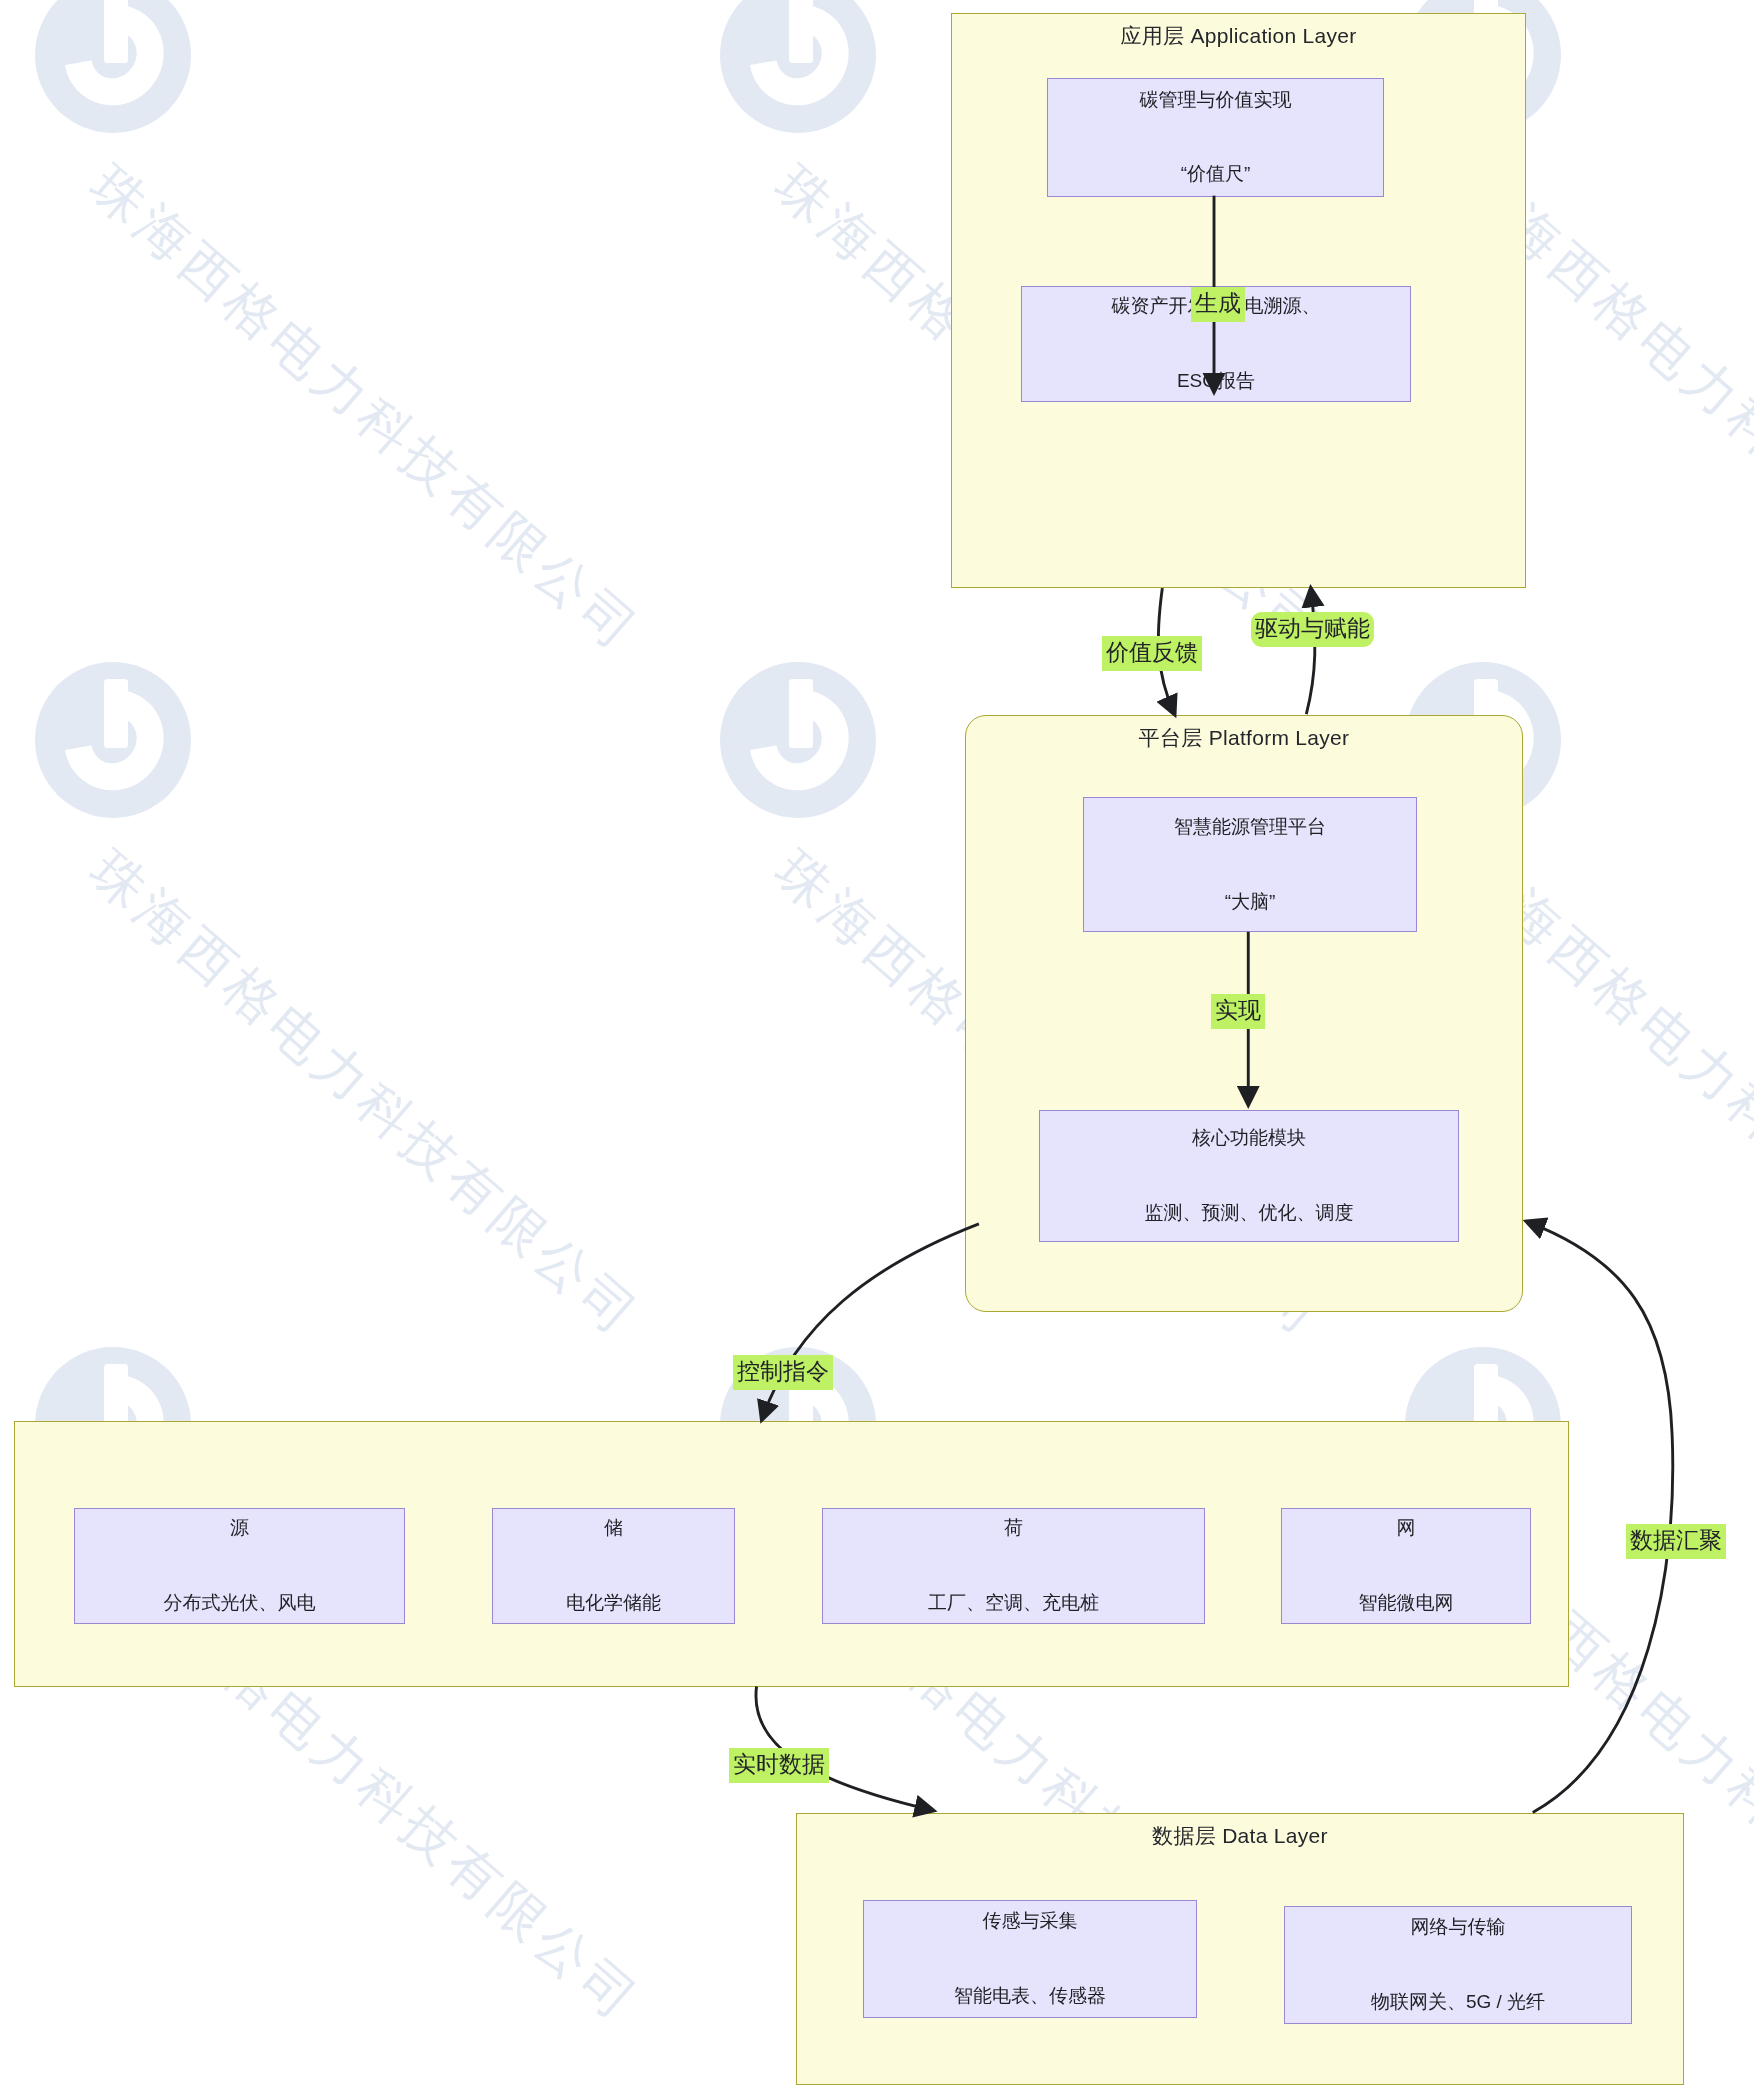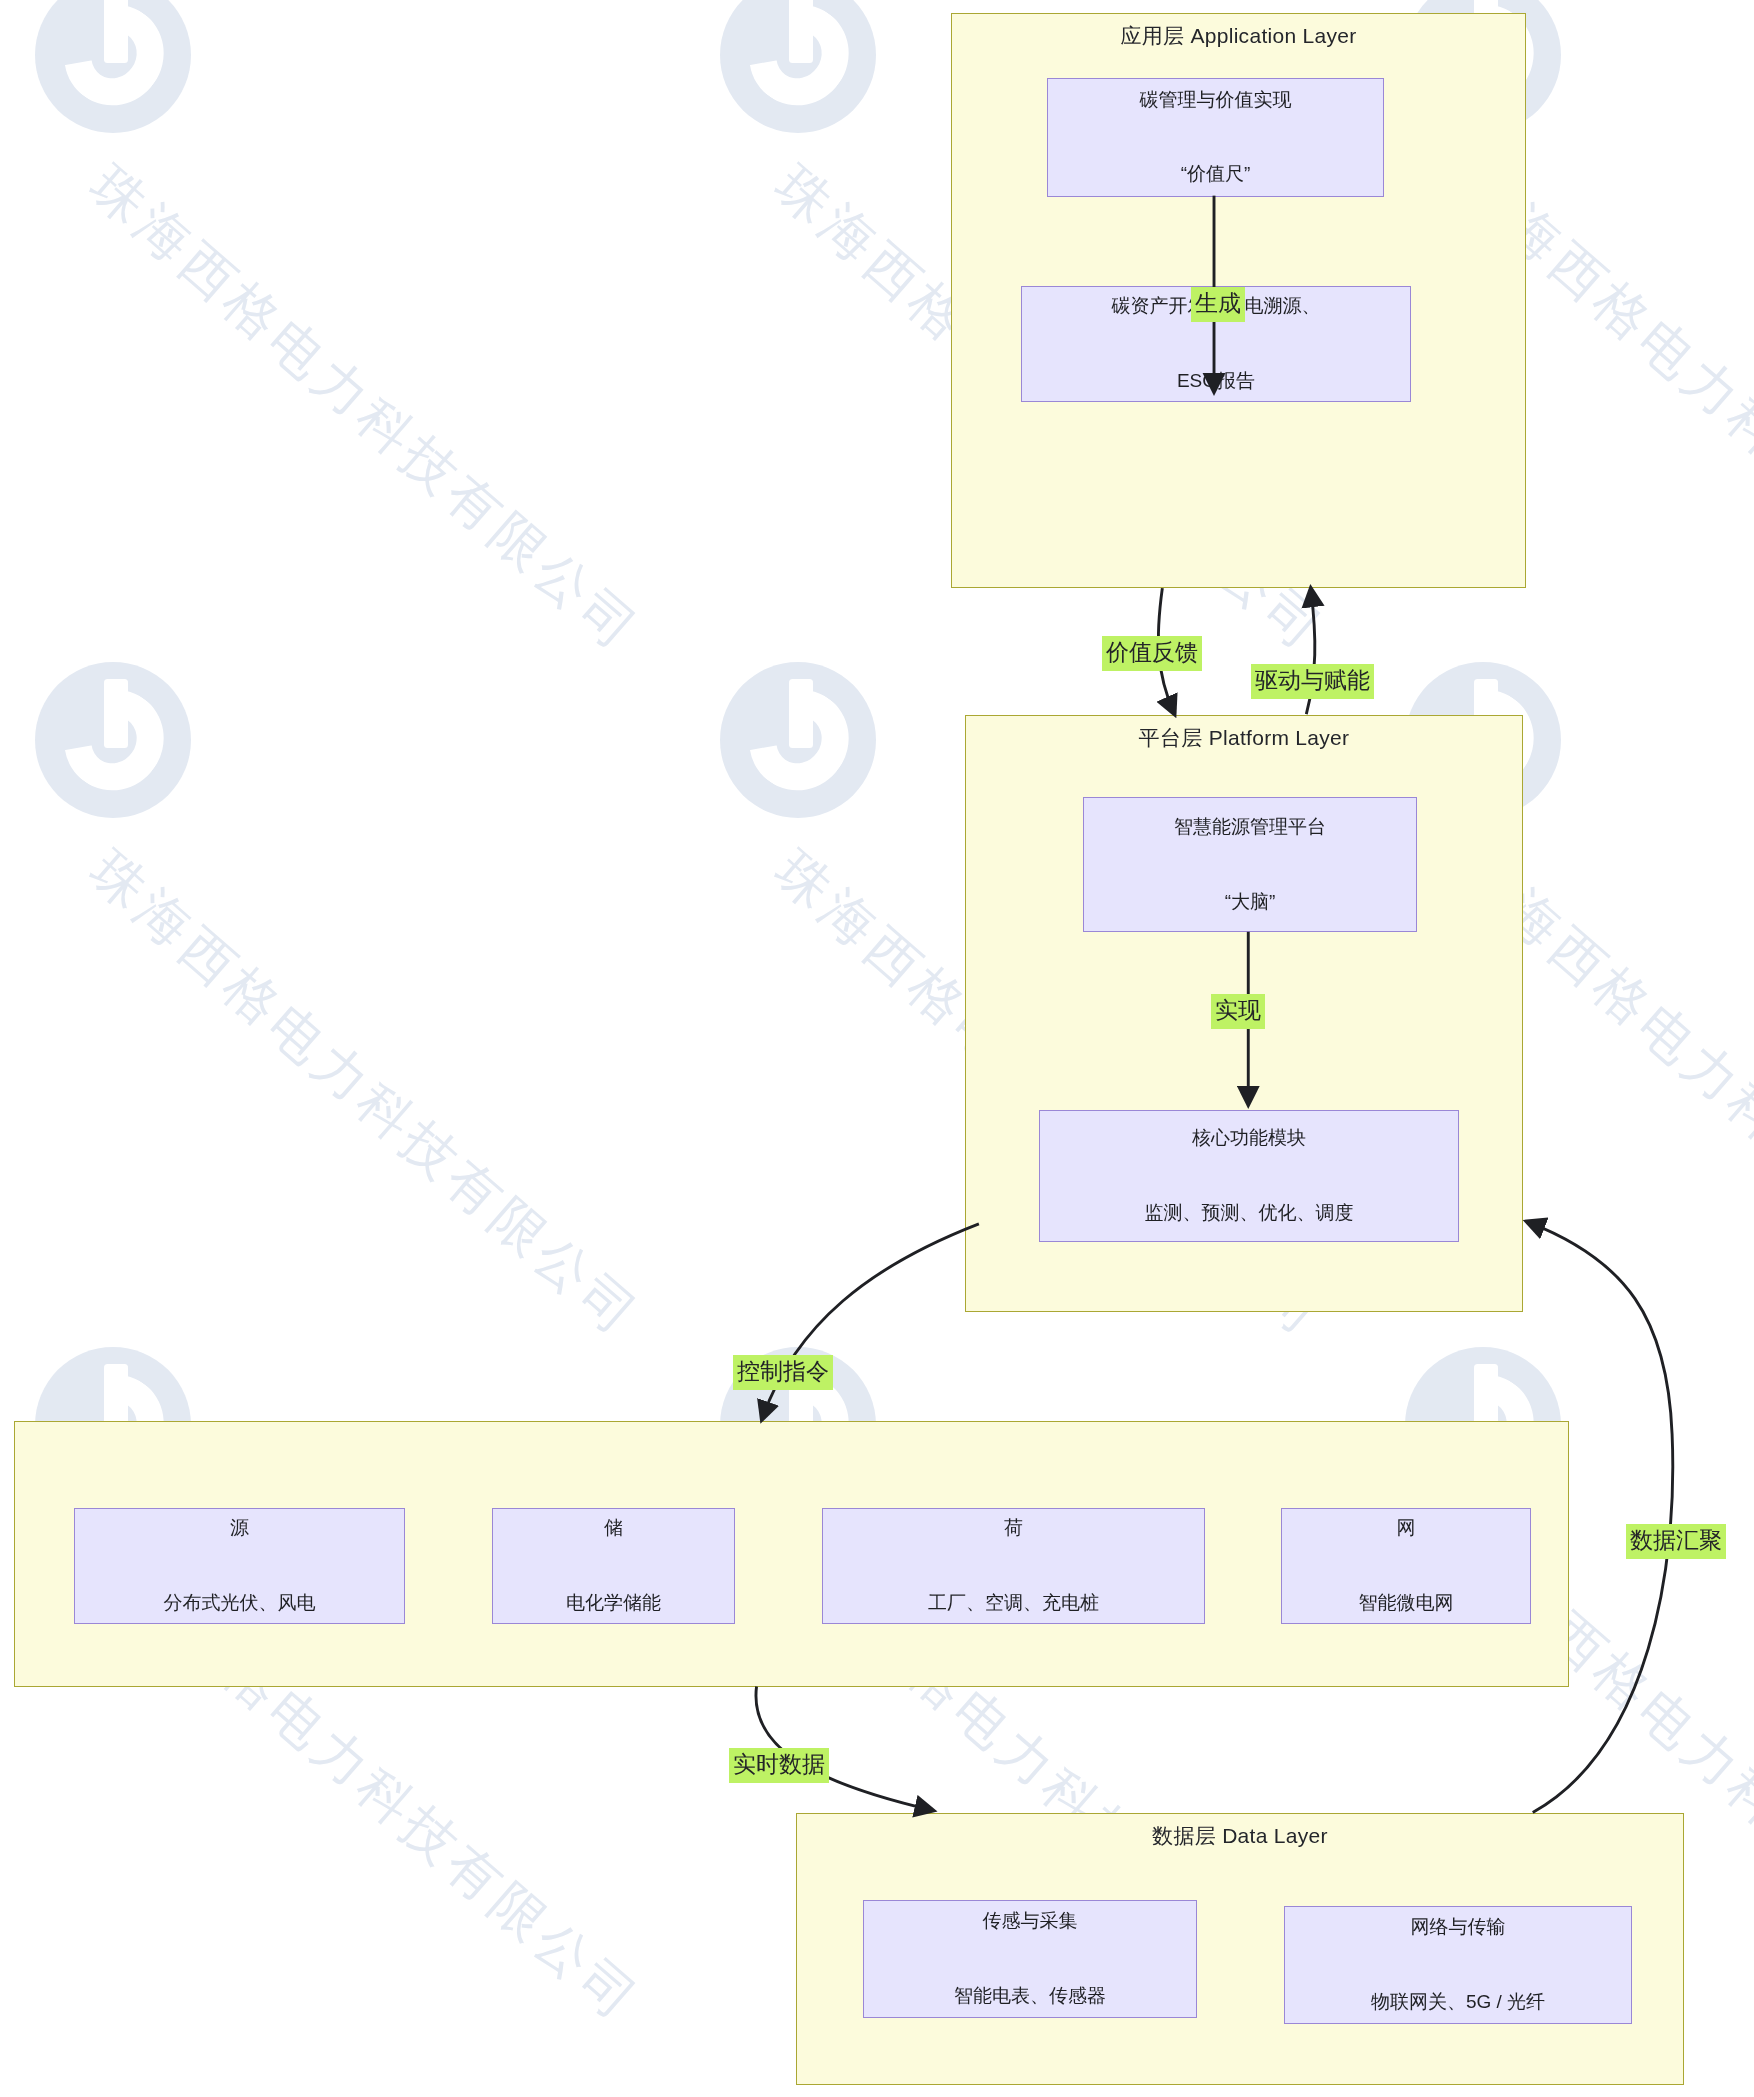--- a/index.html
+++ b/index.html
@@ -180,21 +180,21 @@
       <span class="ln">碳管理与价值实现</span>
       <span class="ln">“价值尺”</span>
     </div>
 
     <div class="node" id="carbon-assets" style="left:69px; top:272px; width:390px; height:116px;">
       <span class="ln">碳资产开发、绿电溯源、</span>
       <span class="ln">ESG报告</span>
     </div>
   </div>
 
-  <div class="layer" id="platform-layer" style="left:965px; top:715px; width:558px; height:597px;">
+  <div class="layer" id="platform-layer" style="left:965px; top:715px; width:558px; height:597px;border-radius:21px;">
     <div class="layer-title">平台层 Platform Layer</div>
 
     <div class="node" id="core-modules" style="left:73px; top:394px; width:420px; height:132px;">
       <span class="ln">核心功能模块</span>
       <span class="ln">监测、预测、优化、调度</span>
     </div>
 
     <div class="node" id="smart-energy-platform" style="left:117px; top:81px; width:334px; height:135px;">
       <span class="ln">智慧能源管理平台</span>
       <span class="ln">“大脑”</span>
@@ -257,21 +257,21 @@
 
     <path d="M 1303 2905 C 1290 3010 1400 3070 1605 3118" stroke="#1f2024" stroke-width="5" fill="none" marker-end="url(#arrow)"></path>
 
     <path d="M 2640 3122 C 2840 3010 2890 2700 2880 2470 C 2872 2270 2800 2170 2632 2105" stroke="#1f2024" stroke-width="5" fill="none" marker-end="url(#arrow)"></path>
   </svg>
 
   <div class="edge-label" style="left:1191px; top:287px;">生成</div>
 
   <div class="edge-label" style="left:1102px; top:636px;">价值反馈</div>
 
-  <div class="edge-label" style="left:1251px; top:664px;">驱动与赋能</div>
+  <div class="edge-label" style="left:1251px; top:612px;border-radius:11px;">驱动与赋能</div>
 
   <div class="edge-label" style="left:1211px; top:994px;">实现</div>
 
   <div class="edge-label" style="left:733px; top:1355px;">控制指令</div>
 
   <div class="edge-label" style="left:729px; top:1748px;">实时数据</div>
 
   <div class="edge-label" style="left:1626px; top:1524px;">数据汇聚</div>
 
 </div>

